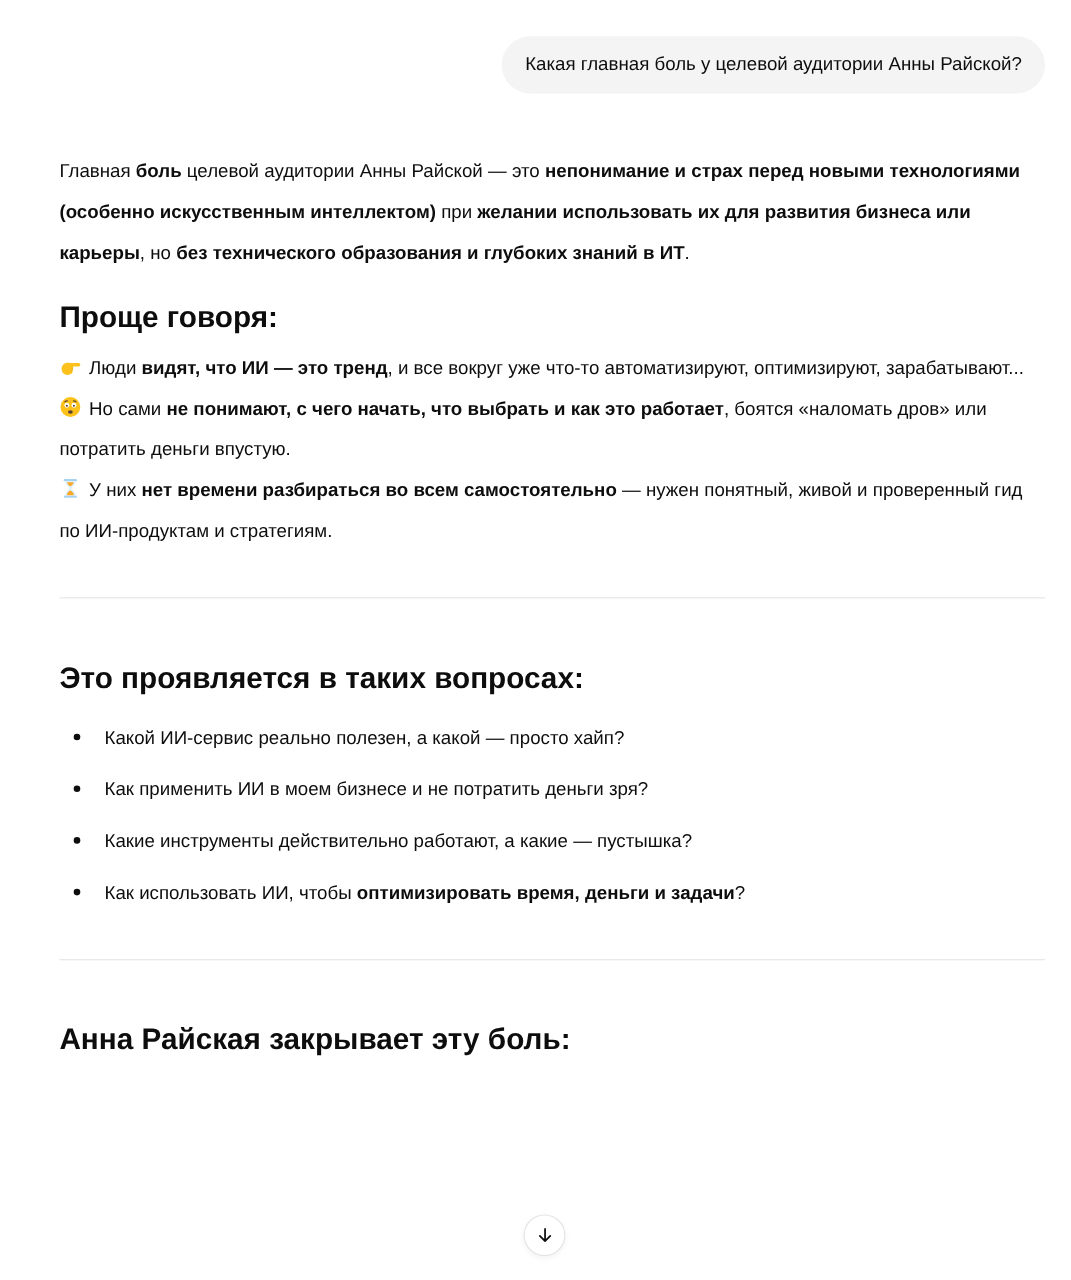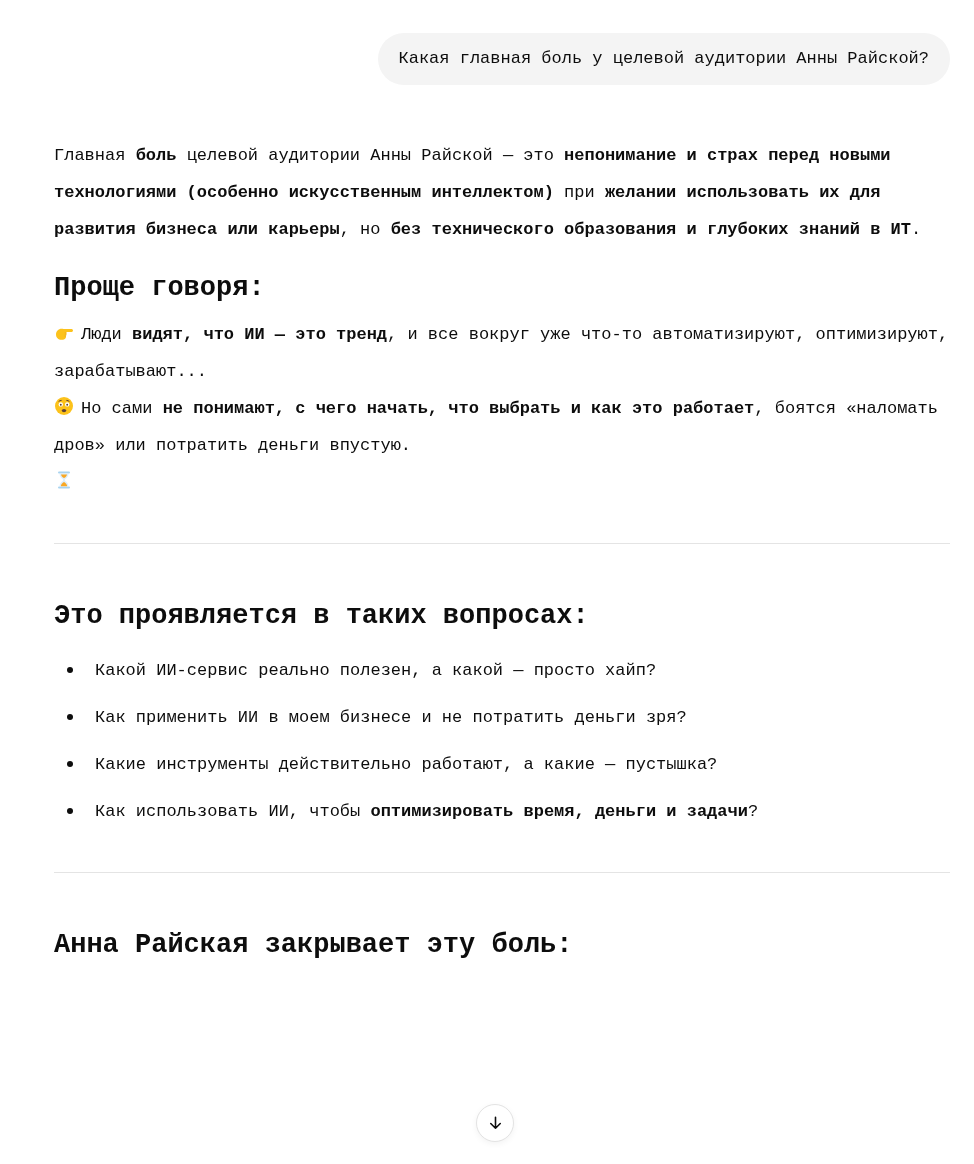--- a/index.html
+++ b/index.html
@@ -10,21 +10,20 @@
     width: 974px;
     height: 1164px;
     background: #ffffff;
     font-family: "Liberation Sans", sans-serif;
     color: #0d0d0d;
     position: relative;
     overflow: hidden;
   }
   .chat {
     padding: 0 24px 0 30px;
-    font-family: Liberation Mono, monospace;
   }
   .user-row {
     display: flex;
     justify-content: flex-end;
     padding-top: 33px;
   }
   .user-bubble {
     background: #f4f4f4;
     border-radius: 26px;
     padding: 13px 21px;
@@ -137,21 +136,21 @@
       </p>
       <p>
         <span class="emoji">
           <svg viewBox="0 0 20 20" aria-hidden="true">
             <rect x="4" y="1.4" width="12" height="2.2" rx="1.1" fill="#a8d3f0"></rect>
             <rect x="4" y="16.4" width="12" height="2.2" rx="1.1" fill="#a8d3f0"></rect>
             <path d="M5.5 3.6h9c0 3-1.8 4.5-3.4 5.5v1.8c1.6 1 3.4 2.5 3.4 5.5h-9c0-3 1.8-4.5 3.4-5.5V9.1C7.3 8.1 5.5 6.6 5.5 3.6z" fill="#ddeefb"></path>
             <path d="M7 4.4h6c-.4 1.8-1.6 2.8-3 3.7-1.4-.9-2.6-1.9-3-3.7z" fill="#f9a825"></path>
             <path d="M10 11.9c1.6 1 2.9 2.1 3.2 4.3H6.8c.3-2.2 1.6-3.3 3.2-4.3z" fill="#f9a825"></path>
           </svg>
-        </span>
+        </span><span><span>У них </span><strong>нет времени разбираться во всем самостоятельно</strong><span> — нужен понятный, живой и проверенный гид по ИИ-продуктам и стратегиям.</span></span>
       </p>
     </div>
 
     <hr class="section-divider">
 
     <h3>Это проявляется в таких вопросах:</h3>
 
     <ul class="blist">
       <li><span>Какой ИИ-сервис реально полезен, а какой — просто хайп?</span></li>
       <li><span>Как применить ИИ в моем бизнесе и не потратить деньги зря?</span></li>

